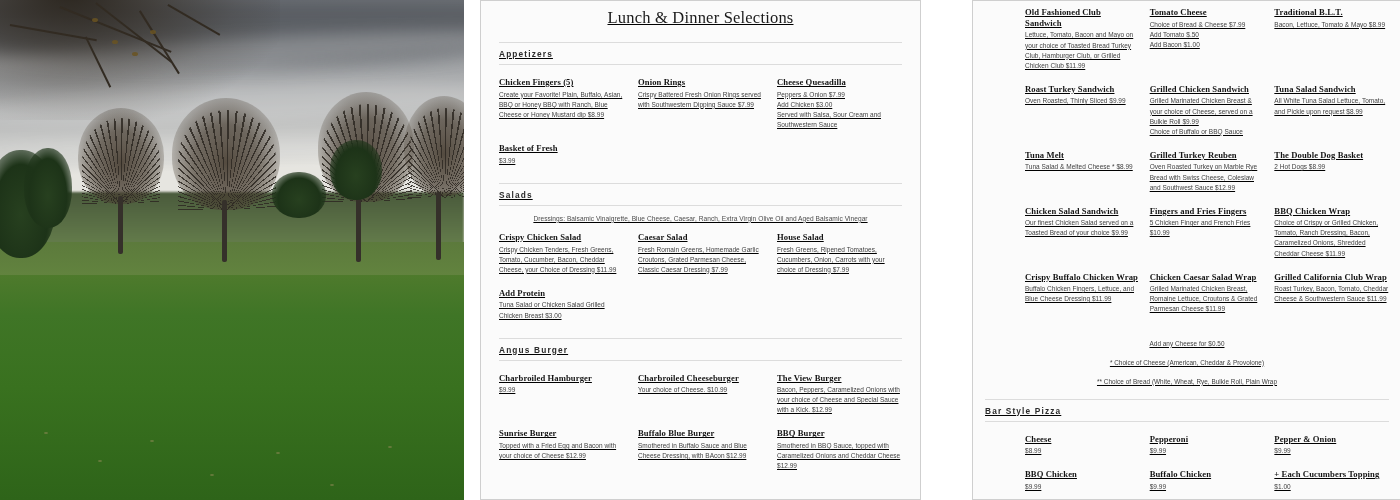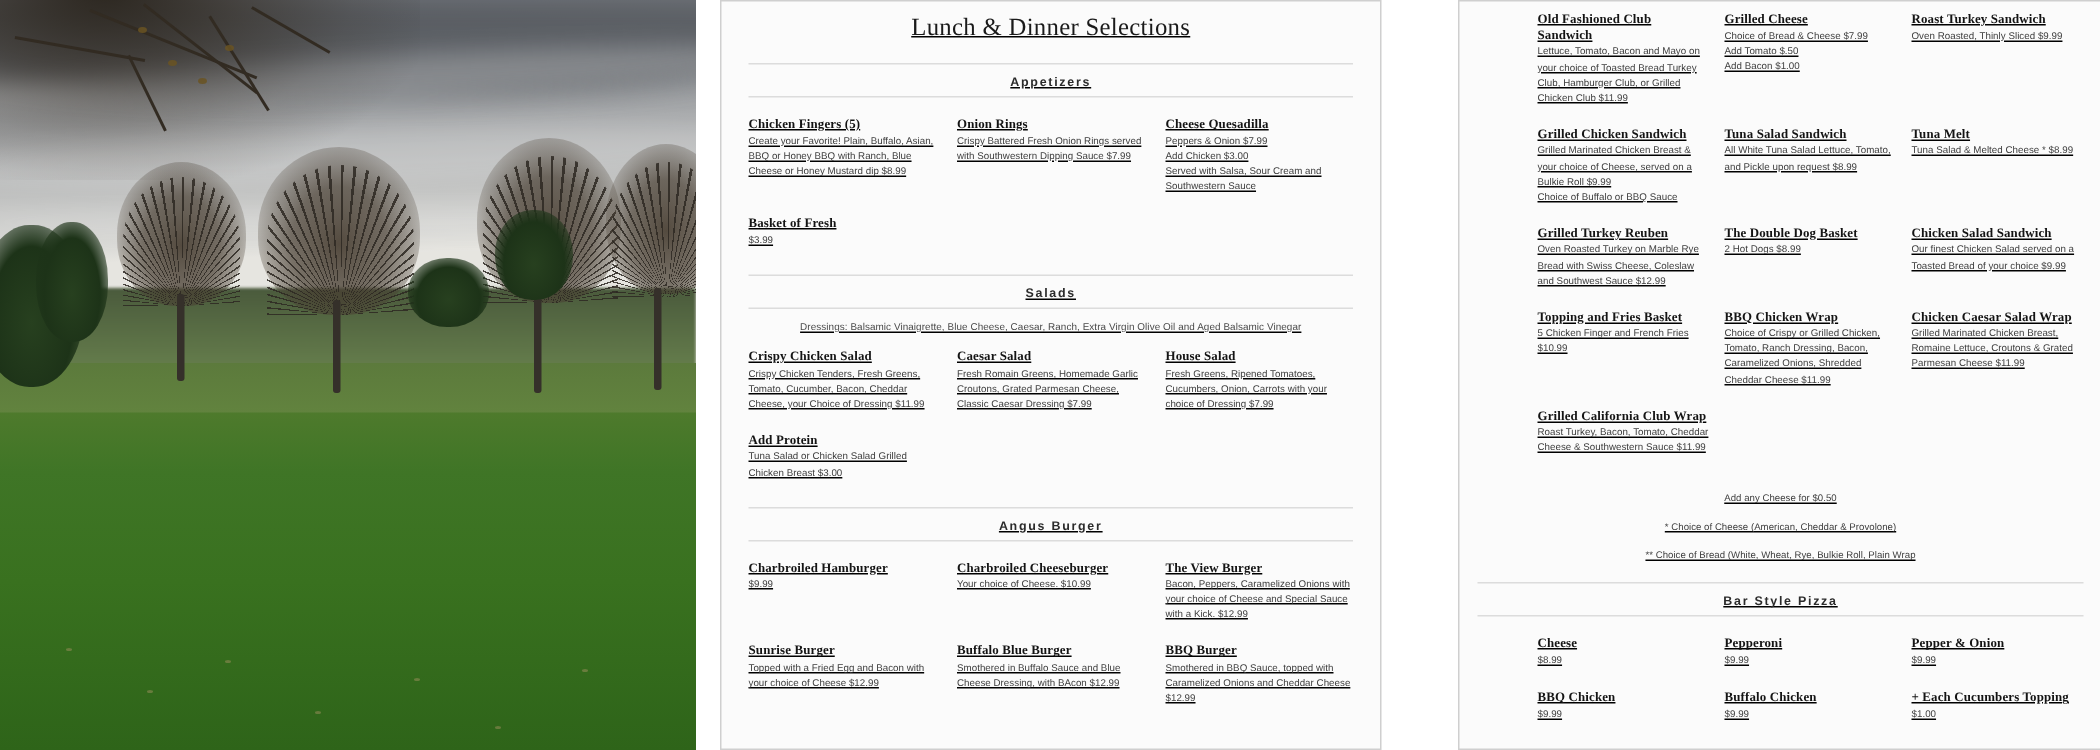--- a/index.html
+++ b/index.html
@@ -142,21 +142,21 @@
     font-weight: 400;
     color: #1a1a1a;
     text-align: center;
     padding-top: 7px;
     padding-bottom: 10px;
     letter-spacing: .2px;
   }
 
   .section-head {
     position: relative;
-    text-align: center;
+    text-align: left;
     font-size: 8.3px;
     font-weight: bold;
     color: #2b2b2b;
     letter-spacing: 1.15px;
     padding: 6px 0 5px;
     border-top: 1px solid #dcdcdc;
     border-bottom: 1px solid #dcdcdc;
     margin: 4px 0 0;
     font-family: "Liberation Sans", sans-serif;
   }
@@ -346,26 +346,30 @@
 
     <div class="page" id="page-right">
       <div class="page-inner">
 
         <div class="grid" style="padding-top:6px;">
           <div class="item">
             <div class="item-name">Old Fashioned Club Sandwich</div>
             <div class="item-desc">Lettuce, Tomato, Bacon and Mayo on your choice of Toasted Bread Turkey Club, Hamburger Club, or Grilled Chicken Club $11.99</div>
           </div>
           <div class="item">
-            <div class="item-name">Grilled Cheese</div>
+            <div class="item-name">Tomato Cheese</div>
             <div class="item-desc" style="white-space: pre-line;">Choice of Bread &amp; Cheese $7.99
 Add Tomato $.50
 Add Bacon $1.00</div>
           </div>
           <div class="item">
+            <div class="item-name">Traditional B.L.T.</div>
+            <div class="item-desc">Bacon, Lettuce, Tomato &amp; Mayo $8.99</div>
+          </div>
+          <div class="item">
             <div class="item-name">Roast Turkey Sandwich</div>
             <div class="item-desc">Oven Roasted, Thinly Sliced $9.99</div>
           </div>
           <div class="item">
             <div class="item-name">Grilled Chicken Sandwich</div>
             <div class="item-desc" style="white-space: pre-line;">Grilled Marinated Chicken Breast &amp; your choice of Cheese, served on a Bulkie Roll $9.99
 Choice of Buffalo or BBQ Sauce</div>
           </div>
           <div class="item">
             <div class="item-name">Tuna Salad Sandwich</div>
@@ -381,26 +385,30 @@
           </div>
           <div class="item">
             <div class="item-name">The Double Dog Basket</div>
             <div class="item-desc">2 Hot Dogs $8.99</div>
           </div>
           <div class="item">
             <div class="item-name">Chicken Salad Sandwich</div>
             <div class="item-desc">Our finest Chicken Salad served on a Toasted Bread of your choice $9.99</div>
           </div>
           <div class="item">
-            <div class="item-name">Topping and Fries Basket</div>
+            <div class="item-name">Fingers and Fries Fingers</div>
             <div class="item-desc">5 Chicken Finger and French Fries $10.99</div>
           </div>
           <div class="item">
             <div class="item-name">BBQ Chicken Wrap</div>
             <div class="item-desc">Choice of Crispy or Grilled Chicken, Tomato, Ranch Dressing, Bacon, Caramelized Onions, Shredded Cheddar Cheese $11.99</div>
+          </div>
+          <div class="item">
+            <div class="item-name">Crispy Buffalo Chicken Wrap</div>
+            <div class="item-desc">Buffalo Chicken Fingers, Lettuce, and Blue Cheese Dressing $11.99</div>
           </div>
           <div class="item">
             <div class="item-name">Chicken Caesar Salad Wrap</div>
             <div class="item-desc">Grilled Marinated Chicken Breast, Romaine Lettuce, Croutons &amp; Grated Parmesan Cheese $11.99</div>
           </div>
           <div class="item">
             <div class="item-name">Grilled California Club Wrap</div>
             <div class="item-desc">Roast Turkey, Bacon, Tomato, Cheddar Cheese &amp; Southwestern Sauce $11.99</div>
           </div>
         </div>

